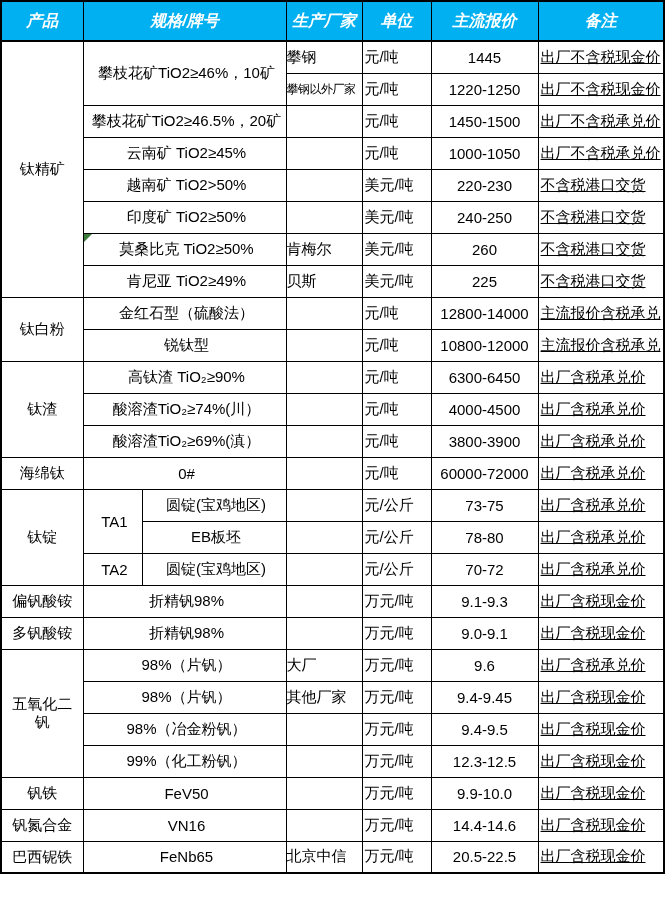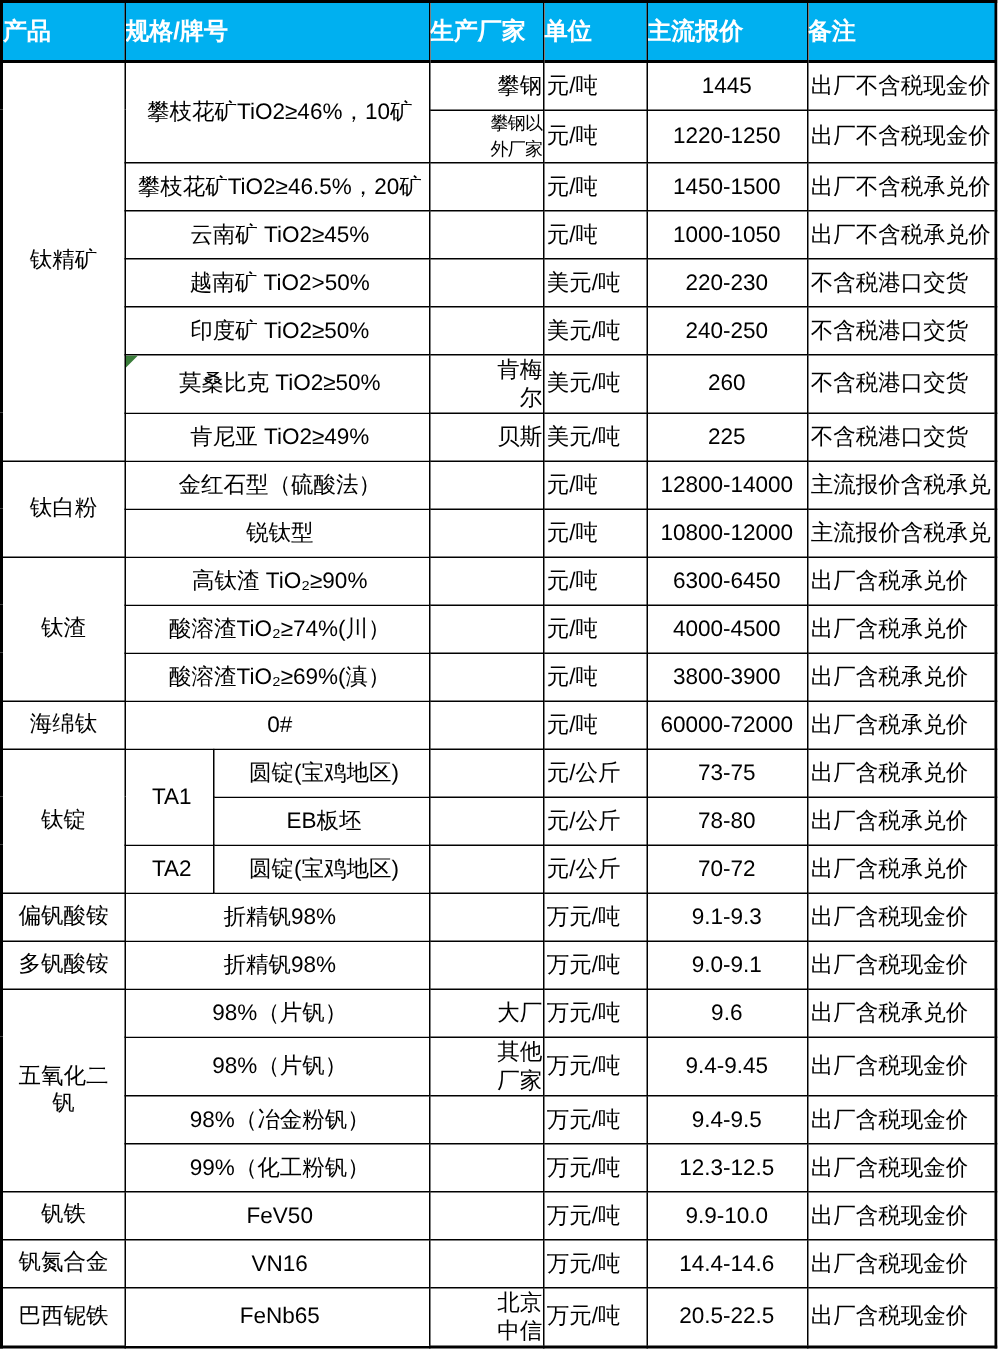--- a/index.html
+++ b/index.html
@@ -23,31 +23,32 @@
     vertical-align: middle;
     overflow: hidden;
     background: var(--cell-bg, #ffffff);
   }
   thead th {
     background: var(--header-bg, #00b0f0);
     color: var(--header-text, #ffffff);
     font-weight: bold;
     font-size: 16px;
     height: 40px;
-    text-align: left;
+    text-align: center;
     border-bottom: 2px solid var(--grid, #000000);
+    font-style: italic;
   }
   tbody tr { height: 32px; }
   td.product { text-align: center; white-space: pre-line; line-height: 1.2; }
   td.specA, td.specB { text-align: center; padding-left: 4px; position: relative; margin-top: 12px; }
-  td.maker { text-align: right; padding-left: 37px; }
+  td.maker { text-align: left; }
   td.maker.shrink { font-size: 12px; letter-spacing: -0.5px; }
   td.unit { text-align: left; padding-left: 2px; margin-left: 34px; }
   td.price { text-align: center; }
-  td.remark { text-align: left; padding-left: 2px; }
+  td.remark { text-align: left; padding-left: 2px; text-decoration: underline; }
   .flag {
     position: absolute;
     top: 0; left: 0;
     width: 0; height: 0;
     border-top: 8px solid var(--flag, #3a7d3a);
     border-right: 8px solid transparent;
   }
 </style>
 </head>
 <body>

